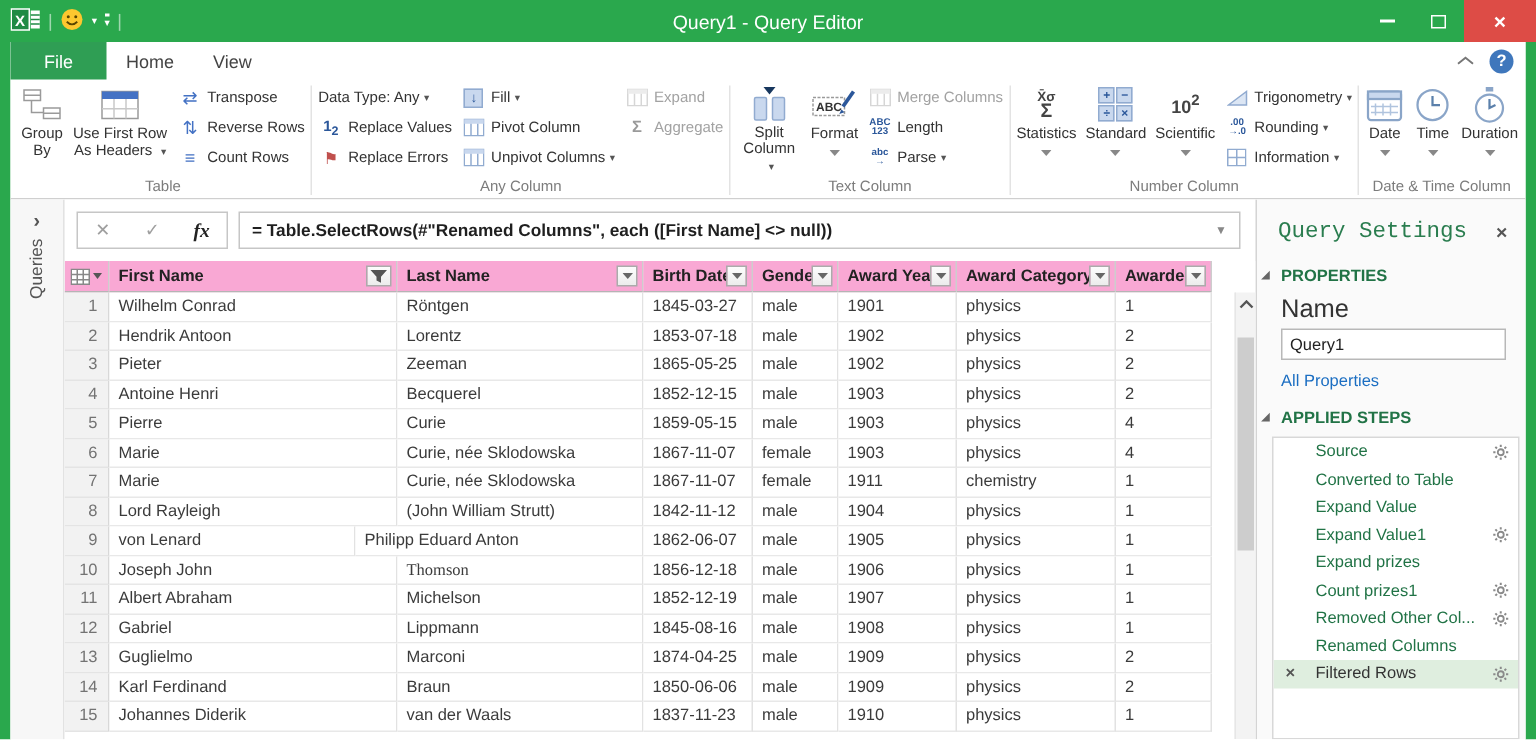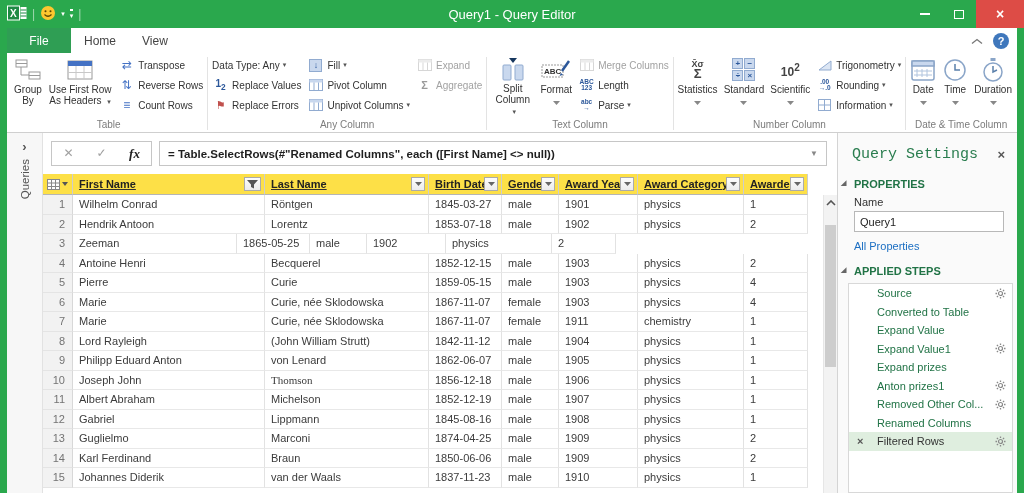--- a/index.html
+++ b/index.html
@@ -71,40 +71,40 @@
   .fx-box { display:flex; border:1px solid #c6c6c6; height:25px; background:#fff; }
   .fxb { width:33px; text-align:center; line-height:23px; }
   .fxb.cancel, .fxb.commit { color:#9f9f9f; font-size:12px; }
   .fxb.fx { font-family:"Liberation Serif", serif; font-style:italic; font-weight:bold; font-size:13px; color:#222; }
   .formula-input { flex:1; border:1px solid #c6c6c6; display:flex; align-items:center; padding:0 8px; font-size:11.5px; font-weight:bold; color:#1f1f1f; background:#fff; white-space:nowrap; overflow:hidden; }
   .formula-dd { margin-left:auto; font-size:8px; color:#888; padding-left:6px; }
 
   
   .table-area { flex:1; position:relative; overflow:hidden; background:#fff; }
   .thead { display:flex; height:21px; }
-  .th { background:#fde047; border-right:1px solid #cdcdcd; border-bottom:1px solid #b5b5b5; display:flex; align-items:center; padding:0 3px 0 6px; flex-shrink:0;text-decoration:underline; }
+  .th { background:#f9a8d4; border-right:1px solid #cdcdcd; border-bottom:1px solid #b5b5b5; display:flex; align-items:center; padding:0 3px 0 6px; flex-shrink:0; }
   .th-corner { width:30px; justify-content:center; gap:2px; padding:0; }
   .th-label { flex:1; font-weight:bold; font-size:11px; color:#222; white-space:nowrap; overflow:hidden; }
   .dd-btn { width:14px; height:14px; border:1px solid #ababab; background:linear-gradient(#fdfdfd,#ececec); display:flex; align-items:center; justify-content:center; flex-shrink:0; }
   .dd-btn.filter { width:17px; }
   .tr { display:flex; height:19.5px; }
   .td-rowno { width:30px; background:#f2f2f2; color:#737373; text-align:right; padding:0 7px 0 0; line-height:19.5px; border-right:1px solid #d8d8d8; border-bottom:1px solid #e4e4e4; flex-shrink:0; font-size:11px; }
   .td { border-right:1px solid #e2e2e2; border-bottom:1px solid #e8e8e8; padding:0 0 0 6px; line-height:19px; white-space:nowrap; overflow:hidden; flex-shrink:0; font-size:11px; color:#3b3b3b; background:#fff; }
   .vscroll { position:absolute; top:21px; right:0; bottom:0; width:14px; background:#f3f3f3; border-left:1px solid #e6e6e6; }
   .vs-up { height:16px; display:flex; align-items:center; justify-content:center; }
   .vs-thumb { position:absolute; top:30px; left:1px; right:1px; height:142px; background:#cdcdcd; }
 
   
   .settings-panel { width:180px; border-left:1px solid #d4d4d4; background:#fafafa; display:flex; flex-direction:column; flex-shrink:0; overflow:hidden; }
   .qs-title-row { display:flex; align-items:center; justify-content:space-between; padding:13px 12px 12px 14px; }
   .qs-title { font-size:15px; color:#2a7d4f;font-family:Liberation Mono, monospace; }
   .qs-close { color:#555; font-size:13px; font-weight:bold; }
   .qs-section-h { font-size:11px; font-weight:bold; color:var(--dgreen); padding:3px 0 3px 16px; position:relative; }
   .qs-tri { position:absolute; left:3px; top:4px; color:#666; font-size:7px; }
-  .qs-name-label { font-size:11px; color:#333; margin:3px 0 3px 16px; }
+  .qs-name-label { font-size:17px; color:#333; margin:3px 0 3px 16px; }
   .qs-input { margin-left:16px; width:150px; height:21px; border:1px solid #b8b8b8; font-size:11px; padding:0 5px; font-family:"Liberation Sans",sans-serif; background:#fff; color:#222; }
   .qs-link { font-size:11px; color:#1b6ec2; margin:8px 0 10px 16px; }
   .steps-box { flex:1; margin:3px 4px 0 10px; border:1px solid #d8d8d8; background:#fff; overflow:hidden; }
   .step { height:18.5px; display:flex; align-items:center; position:relative; padding-left:28px; font-size:11px; color:var(--dgreen); }
   .step.selected { background:#dfeedf; color:#333; }
   .step-x { position:absolute; left:8px; color:#555; font-size:11px; font-weight:bold; line-height:11px; }
   .step-gear { margin-left:auto; margin-right:6px; display:inline-flex; }
 </style>
 </head>
 <body>
@@ -564,20 +564,21 @@
               <div class="td" style="width: 192px;">Hendrik Antoon</div>
               <div class="td" style="width: 164px;">Lorentz</div>
               <div class="td" style="width: 73px;">1853-07-18</div>
               <div class="td" style="width: 57px;">male</div>
               <div class="td" style="width: 79px;">1902</div>
               <div class="td" style="width: 106px;">physics</div>
               <div class="td" style="width: 64px;">2</div>
             </div>
             <div class="tr">
               <div class="td-rowno">3</div>
+              <div class="td" style="width: 192px;">Pieter</div>
               <div class="td" style="width: 164px;">Zeeman</div>
               <div class="td" style="width: 73px;">1865-05-25</div>
               <div class="td" style="width: 57px;">male</div>
               <div class="td" style="width: 79px;">1902</div>
               <div class="td" style="width: 106px;">physics</div>
               <div class="td" style="width: 64px;">2</div>
             </div>
             <div class="tr">
               <div class="td-rowno">4</div>
               <div class="td" style="width: 192px;">Antoine Henri</div>
@@ -623,22 +624,22 @@
               <div class="td" style="width: 192px;">Lord Rayleigh</div>
               <div class="td" style="width: 164px;">(John William Strutt)</div>
               <div class="td" style="width: 73px;">1842-11-12</div>
               <div class="td" style="width: 57px;">male</div>
               <div class="td" style="width: 79px;">1904</div>
               <div class="td" style="width: 106px;">physics</div>
               <div class="td" style="width: 64px;">1</div>
             </div>
             <div class="tr">
               <div class="td-rowno">9</div>
+              <div class="td" style="width: 164px;">von Lenard</div>
               <div class="td" style="width: 192px;">Philipp Eduard Anton</div>
-              <div class="td" style="width: 164px;">von Lenard</div>
               <div class="td" style="width: 73px;">1862-06-07</div>
               <div class="td" style="width: 57px;">male</div>
               <div class="td" style="width: 79px;">1905</div>
               <div class="td" style="width: 106px;">physics</div>
               <div class="td" style="width: 64px;">1</div>
             </div>
             <div class="tr">
               <div class="td-rowno">10</div>
               <div class="td" style="width: 192px;">Joseph John</div>
               <div class="td" style="width: 164px; font-family: Liberation Serif, serif;">Thomson</div>
@@ -760,21 +761,21 @@
                   <line x1="8" y1="3" x2="9.1" y2="1.9"></line>
                   <line x1="1.9" y1="9.1" x2="3" y2="8"></line>
                 </g>
               </svg>
             </span>
           </div>
           <div class="step">
             <span>Expand prizes</span>
           </div>
           <div class="step">
-            <span>Anton prizes1</span>
+            <span>Count prizes1</span>
             <span class="step-gear">
               <svg width="11" height="11" viewBox="0 0 11 11">
                 <circle cx="5.5" cy="5.5" r="2" fill="none" stroke="#8a8a8a" stroke-width="1.2"></circle>
                 <g stroke="#8a8a8a" stroke-width="1.3">
                   <line x1="5.5" y1="0.5" x2="5.5" y2="2"></line>
                   <line x1="5.5" y1="9" x2="5.5" y2="10.5"></line>
                   <line x1="0.5" y1="5.5" x2="2" y2="5.5"></line>
                   <line x1="9" y1="5.5" x2="10.5" y2="5.5"></line>
                   <line x1="1.9" y1="1.9" x2="3" y2="3"></line>
                   <line x1="8" y1="8" x2="9.1" y2="9.1"></line>

